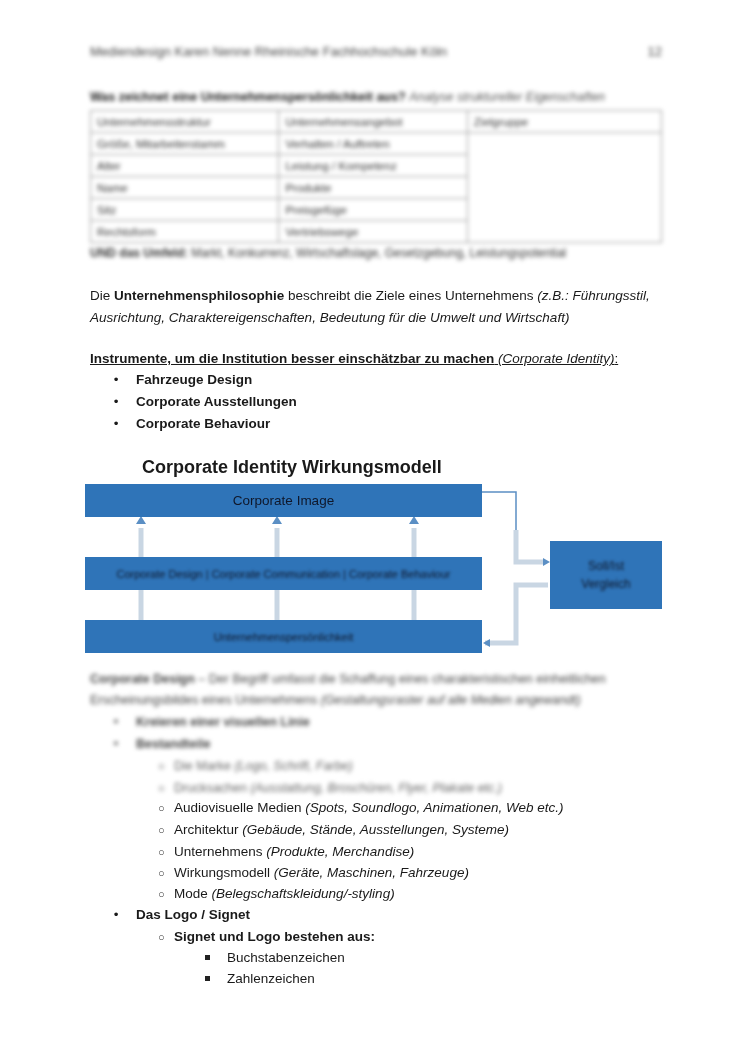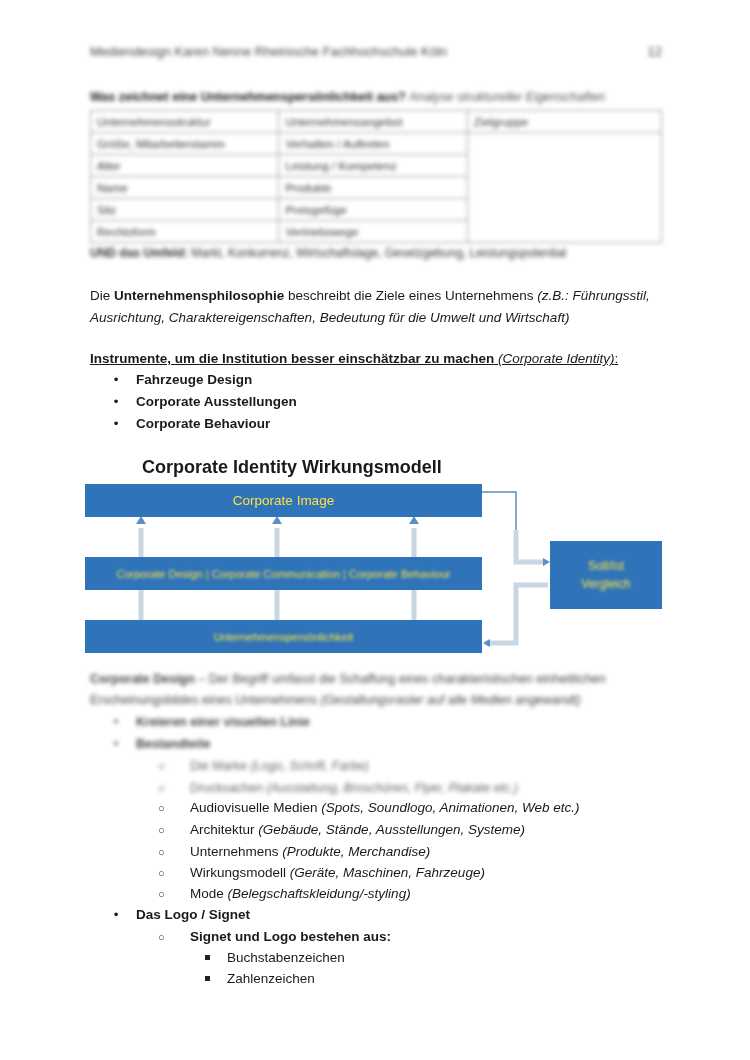--- a/index.html
+++ b/index.html
@@ -14,26 +14,26 @@
   table.props { position:absolute; left:90px; top:110px; width:572px; border-collapse:collapse; font-size:11.5px; color:#333; }
   table.props td { border:1px solid #9a9a9a; padding:3px 6px; height:15px; }
   table.props td.empty-cell { vertical-align:top; }
   .umfeld { position:absolute; left:90px; top:246px; font-size:12px; color:#333; }
   .p { position:absolute; left:90px; width:580px; font-size:13.5px; line-height:22px; }
   .p b { font-weight:bold; }
   ul.lvl1 { list-style:none; margin:0; padding:0; position:absolute; left:110px; font-size:13.5px; }
   ul.lvl1 li { height:22px; line-height:22px; position:relative; padding-left:26px; }
   .bullet { position:absolute; left:0; top:0; width:12px; text-align:center; }
   .diag-title { position:absolute; left:103px; top:457px; font-size:18px; font-weight:bold;margin-left:39px; }
-  .box { position:absolute; background:#2f74b8; color:#fde047; display:flex; align-items:center; justify-content:center; font-size:13.5px; text-align:center; }
+  .box { position:absolute; background:#2f74b8; color:#0f172a; display:flex; align-items:center; justify-content:center; font-size:13.5px; text-align:center; }
   .box .txt-blur { filter: blur(1.6px); font-size:11px; }
   svg.connectors { position:absolute; left:0; top:0; }
   .sub { position:absolute; left:158px; font-size:13.5px; height:22px; line-height:22px; }
   .sub .circ { position:absolute; left:0; top:0; width:12px; font-size:11px; color:#333; }
-  .sub .stext { position:absolute; left:32px; white-space:nowrap; }
+  .sub .stext { position:absolute; left:16px; white-space:nowrap; }
   .subsub { position:absolute; left:205px; font-size:13.5px; height:22px; line-height:22px; }
   .subsub .sq { position:absolute; left:0; top:8px; width:5px; height:5px; background:#222; }
   .subsub .stext { position:absolute; left:22px; white-space:nowrap; }
 </style>
 </head>
 <body>
 
 <div class="page-header blur">
   <span>Mediendesign Karen Nenne Rheinische Fachhochschule Köln</span>
   <span>12</span>

